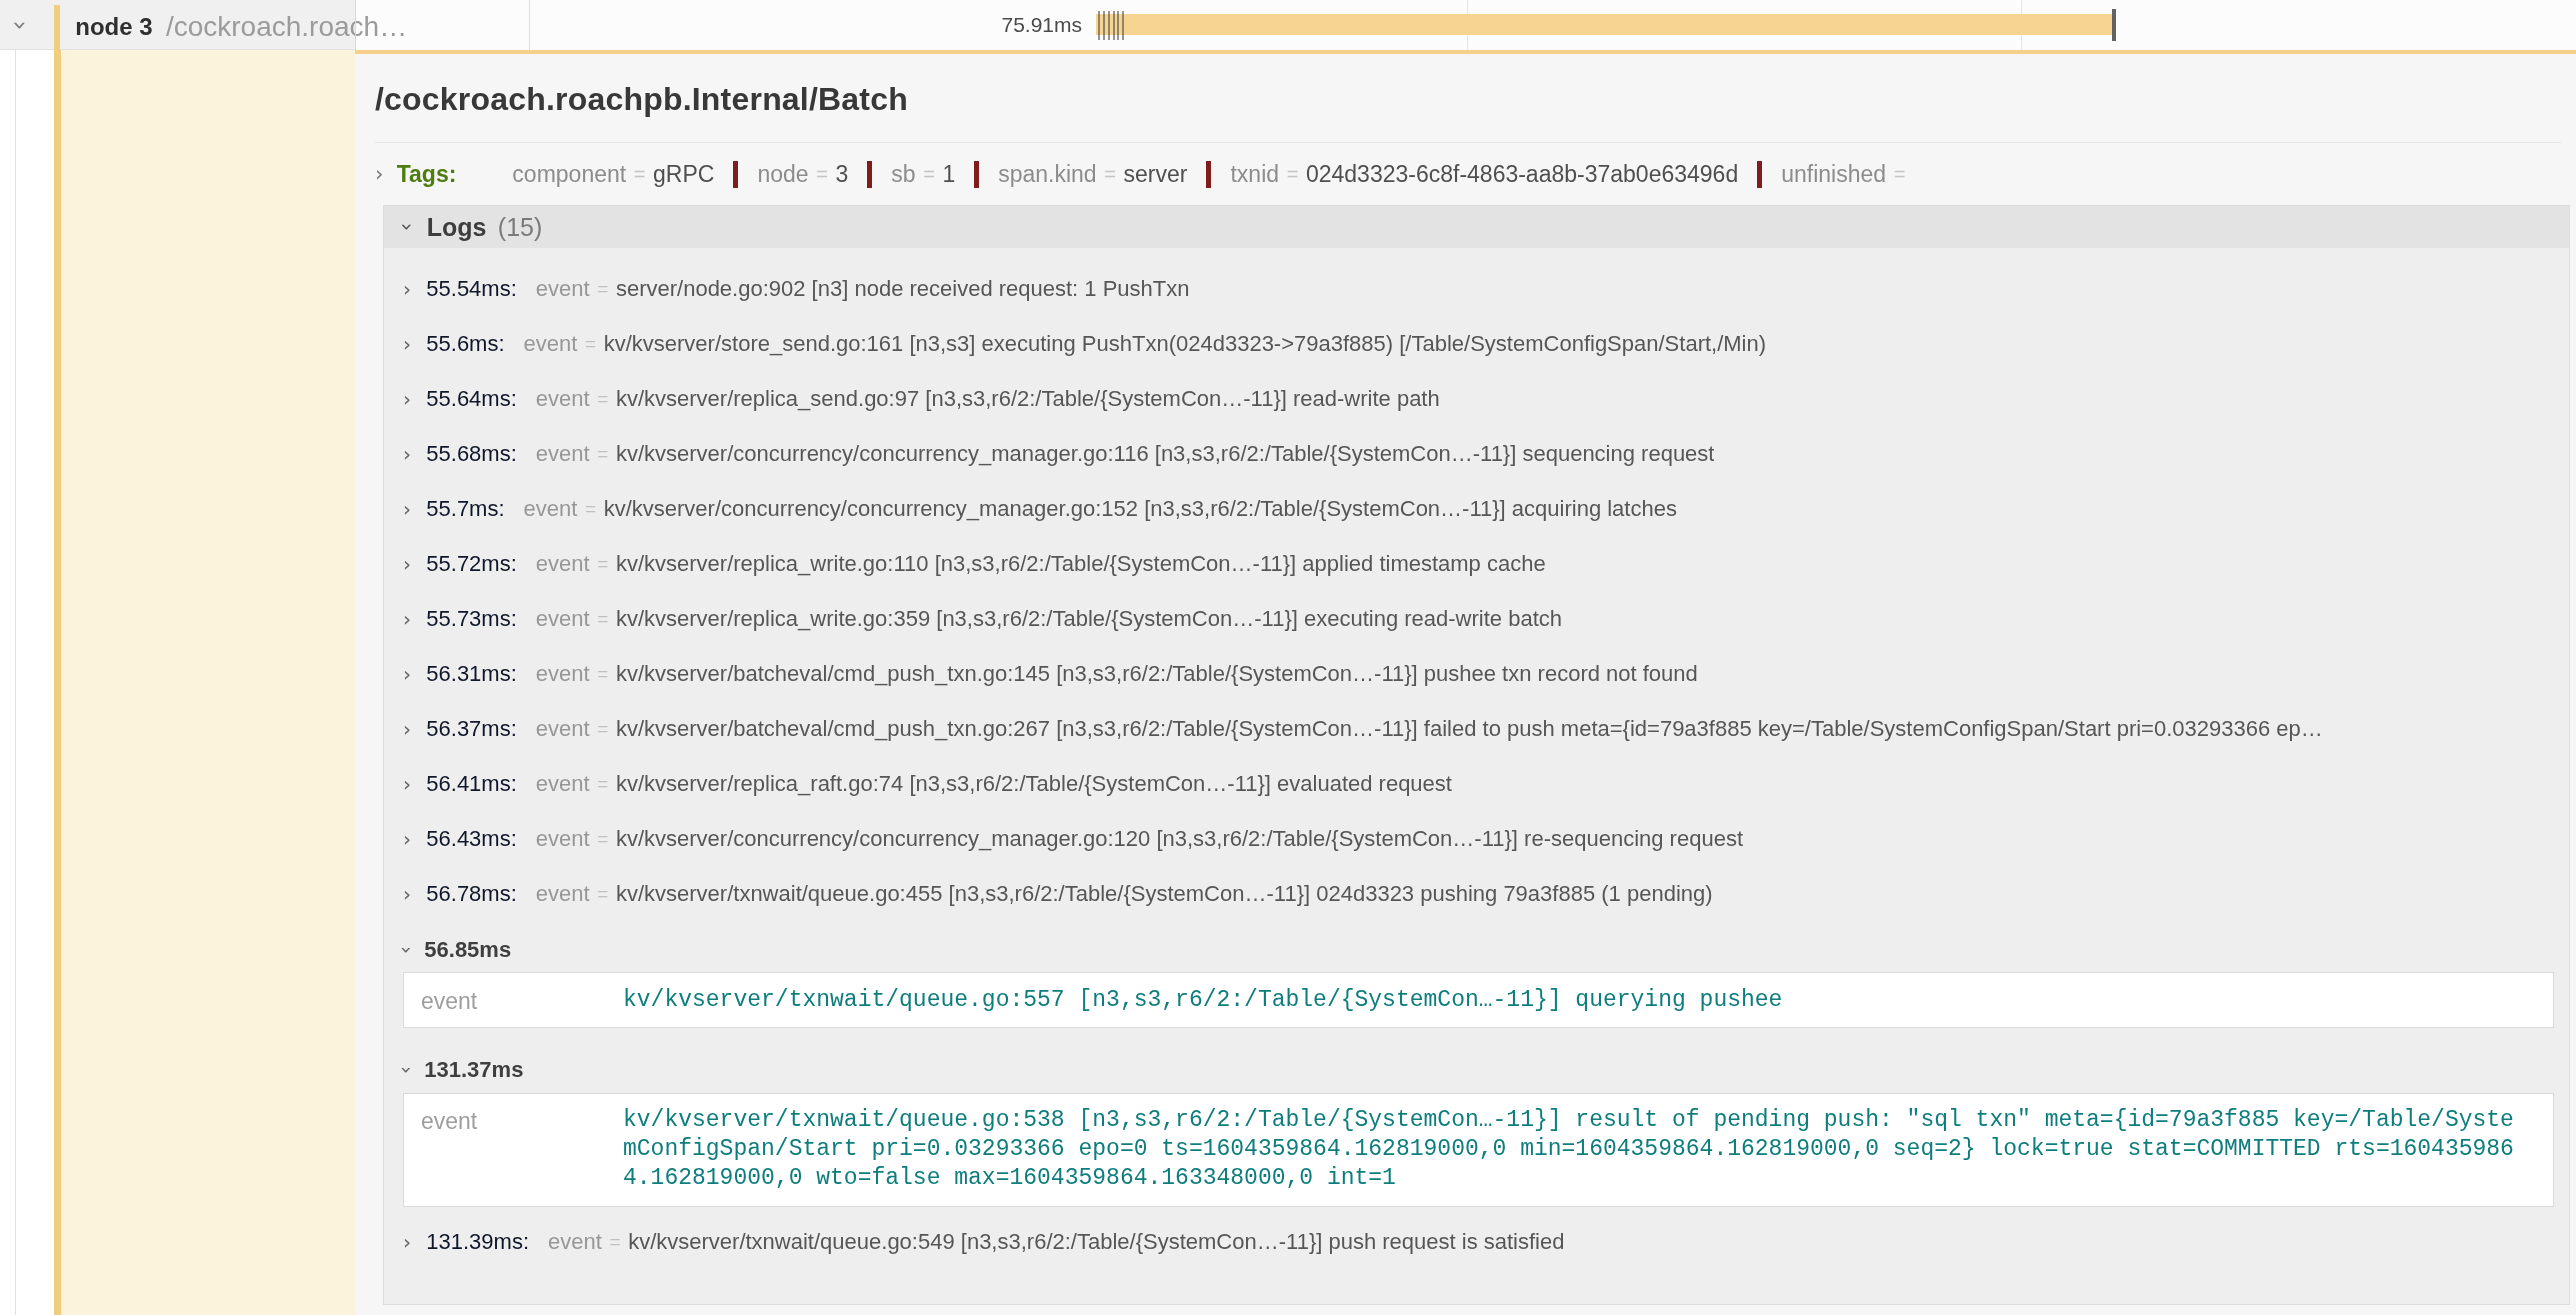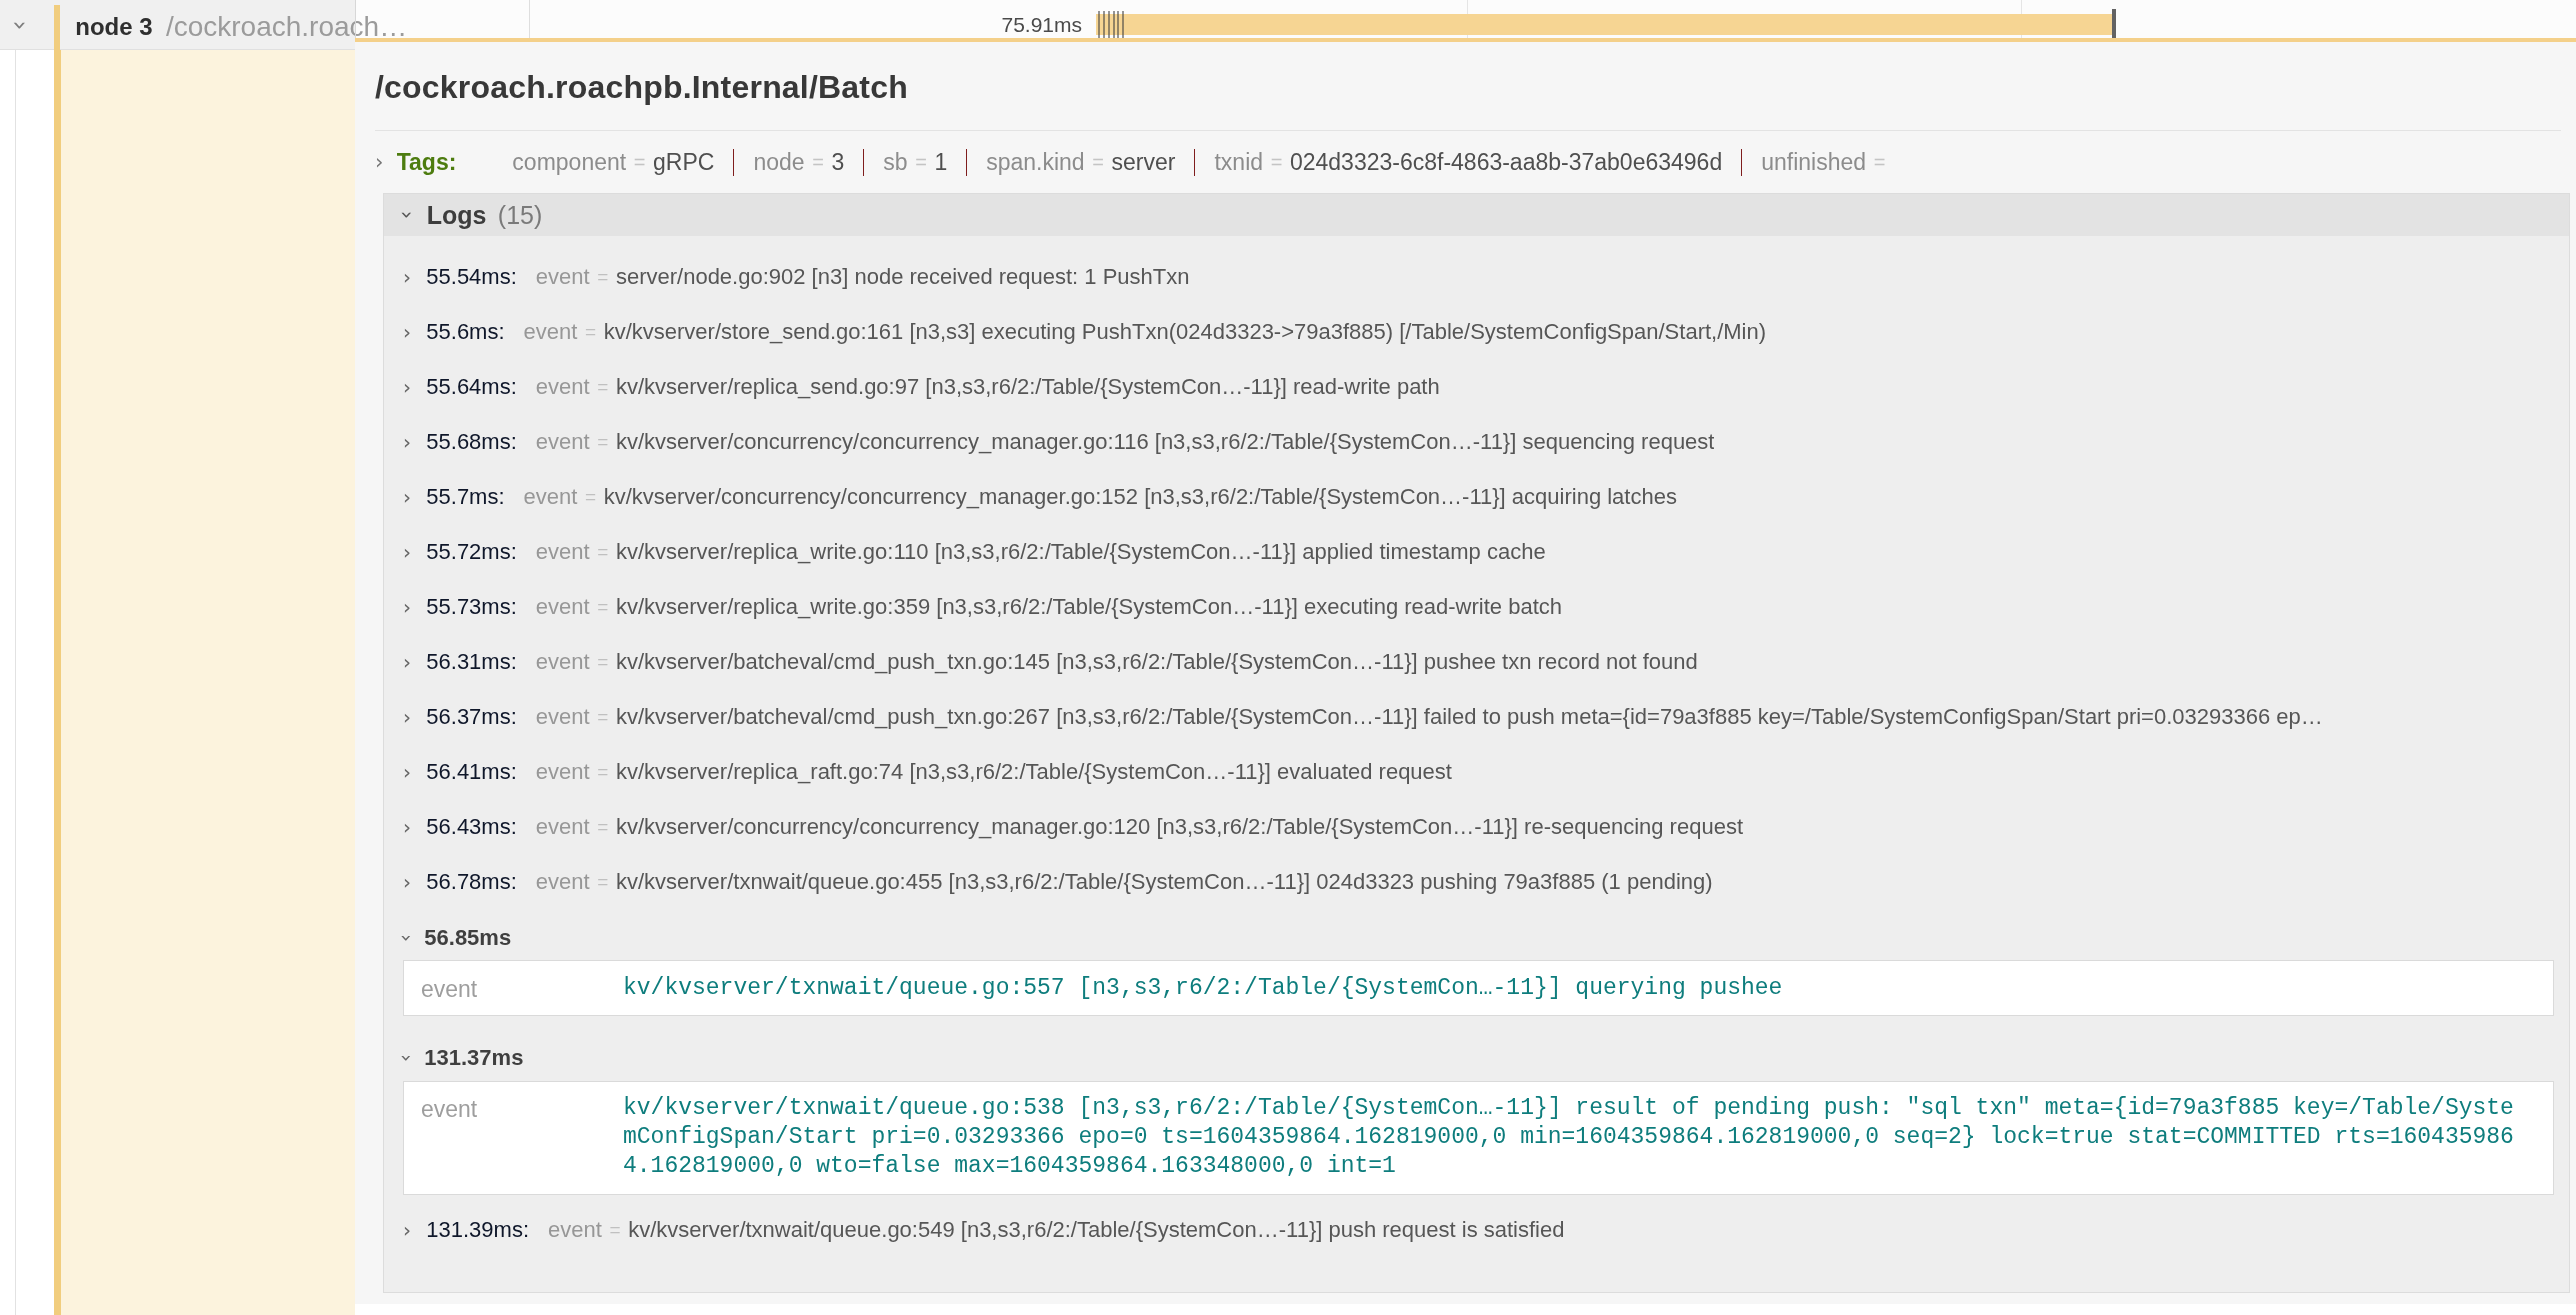--- a/index.html
+++ b/index.html
@@ -28,35 +28,35 @@
   .span-bar{position:absolute;top:14.3px;height:21px;background:var(--amber-bar);}
   .tick{position:absolute;top:10.5px;width:1.9px;height:29px;background:#3f3f3f;opacity:.55;}
   .end-marker{position:absolute;top:8.6px;width:3.8px;height:32px;background:#636363;}
 
   
   .gutter-line{position:absolute;left:15.3px;top:50px;width:1px;height:1266px;background:#e2e2e2;}
   .span-color-strip{position:absolute;left:54px;top:50px;width:6.7px;height:1266px;background:var(--amber-strip);}
   .cream-col{position:absolute;left:61px;top:50px;width:294px;height:1266px;background:var(--cream);}
 
   
-  .panel{position:absolute;left:355px;top:38px;width:2221px;height:1266px;background:var(--panel-bg);
+  .panel{position:absolute;left:355px;top:50px;width:2221px;height:1266px;background:var(--panel-bg);
          border-top:4.8px solid var(--amber-border);}
   .title-row{position:absolute;left:20px;right:13.3px;top:27px;display:flex;align-items:baseline;}
   .span-title{font-size:32px;font-weight:bold;color:#383838;letter-spacing:0.2px;}
   .title-meta{margin-left:auto;font-size:23px;color:#9e9e9e;white-space:nowrap;}
   .title-meta b{color:#4c4c4c;}
   .meta-item{padding:0 0 0 0;}
   .meta-sep{display:inline-block;width:1px;height:25px;background:#d9d9d9;margin:0 21px;vertical-align:middle;}
   .title-hr{position:absolute;left:20px;right:15.3px;top:88px;height:1px;background:#e3e3e3;}
 
   .tags-row{position:absolute;left:20px;right:15.3px;top:99px;height:42px;display:flex;align-items:center;font-size:23px;cursor:pointer;}
   .tags-row .chev{font-size:21px;color:#777;margin-right:13.3px;}
   .tags-label{font-weight:bold;color:#4d7c0f;margin-right:37px;}
   .tag{display:flex;align-items:center;white-space:nowrap;padding:0 19px;}
-  .tag + .tag{border-left:1px solid #7f1d1d;}
+  .tag + .tag{border-left:5px solid #7f1d1d;}
   .tag .k{color:#8c8c8c;}
   .tag .eq{color:#c4c4c4;margin:0 7.6px;font-size:20px;}
   .tag .v{color:#4f4f4f;}
 
   
   .logs-box{position:absolute;left:28px;top:151px;width:2187px;height:1100px;background:var(--logs-bg);
             border:1px solid #dcdcdc;}
   .logs-banner{height:42px;background:var(--banner-bg);display:flex;align-items:center;font-size:25px;cursor:pointer;}
   .logs-banner .chev{font-size:21px;color:#555;margin:0 15.3px 0 19px;}
   .logs-banner .t{font-weight:bold;color:#3d3d3d;margin-right:11.4px;}

